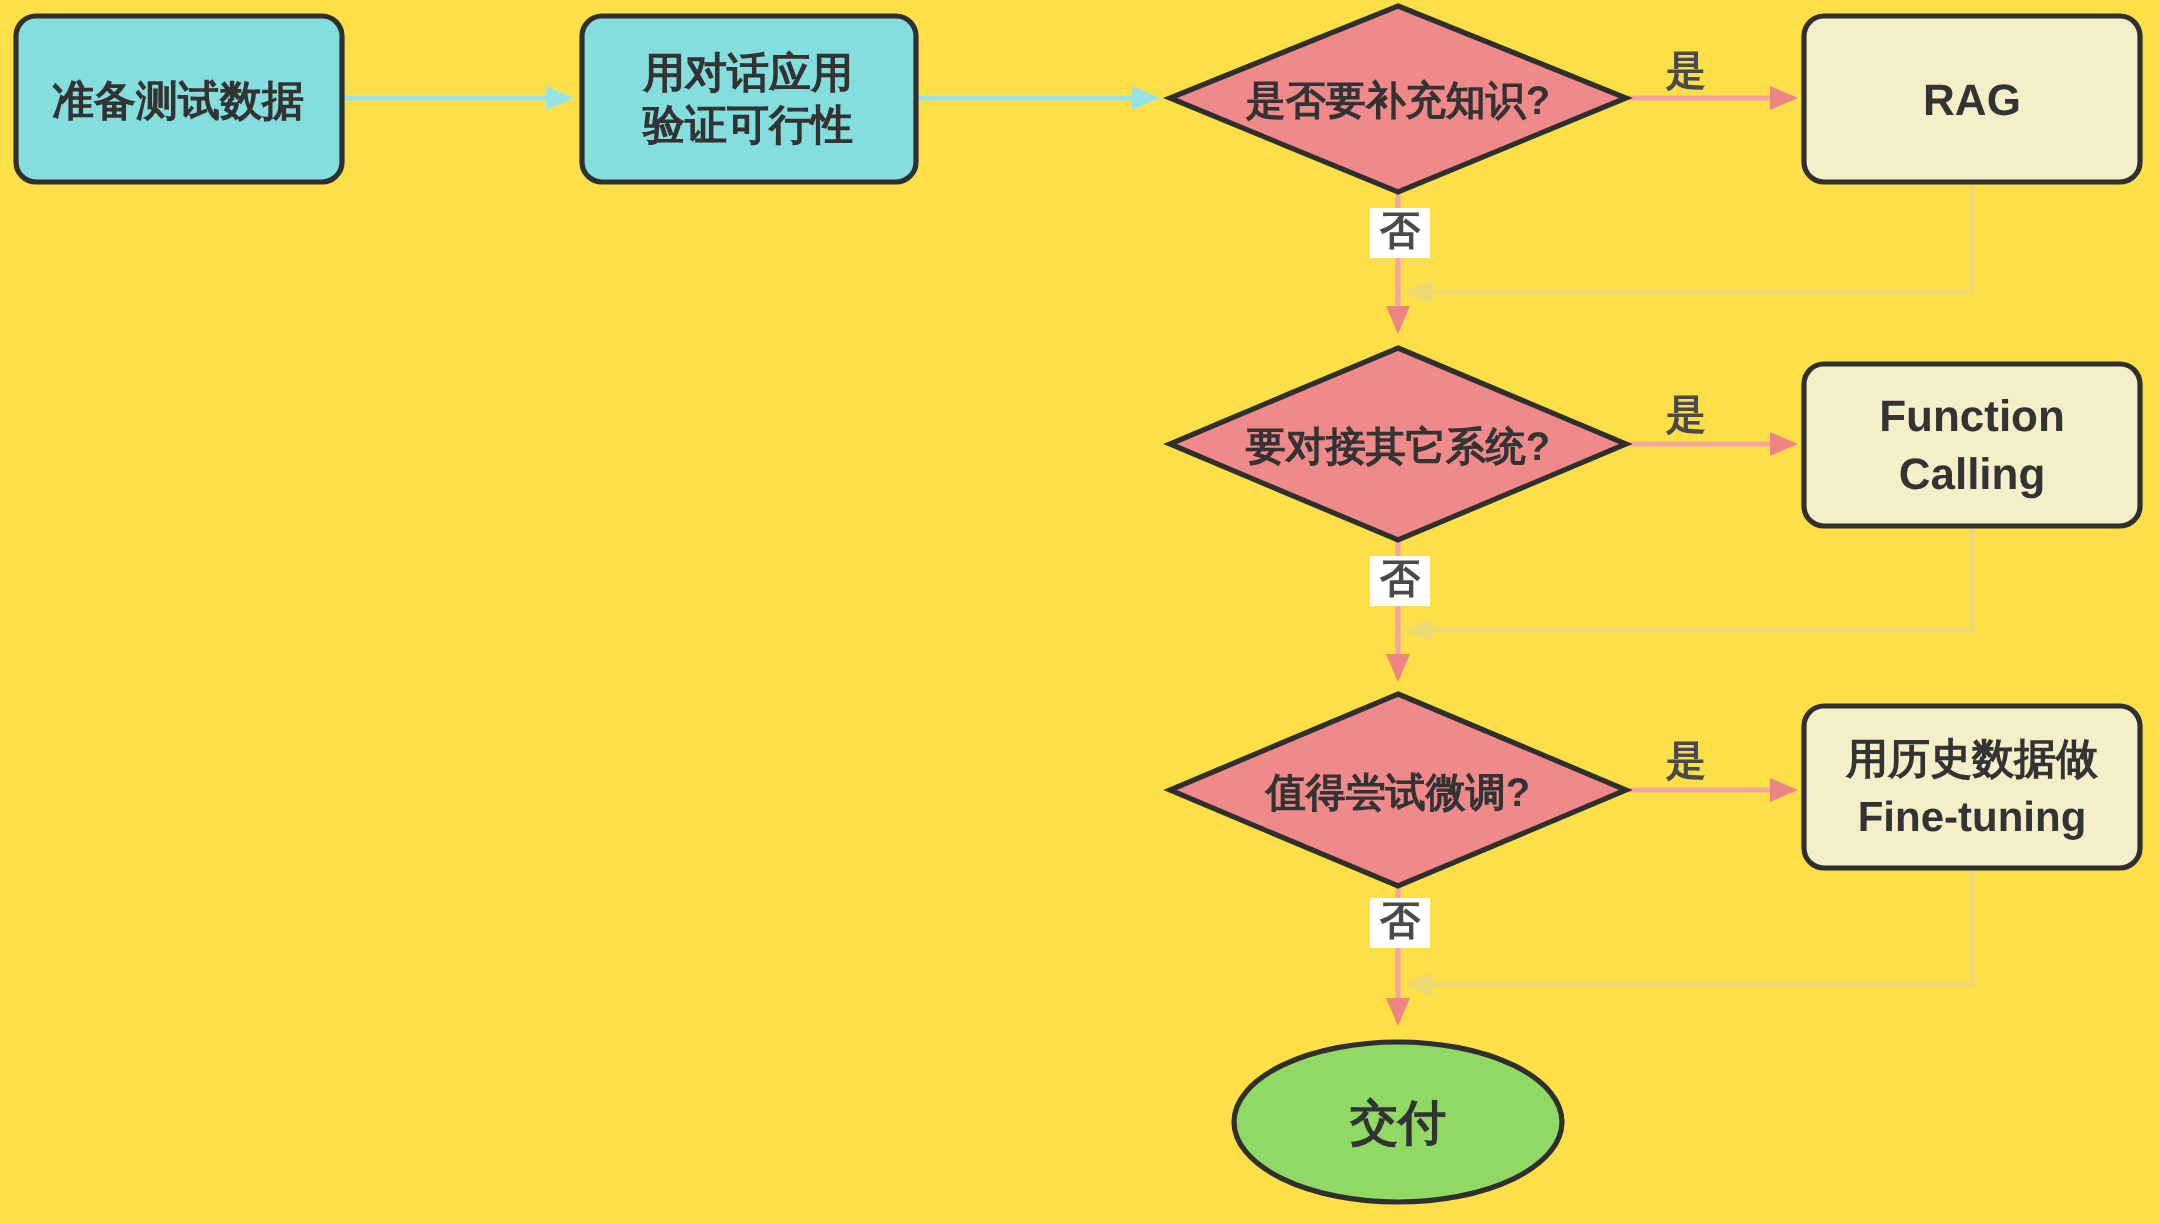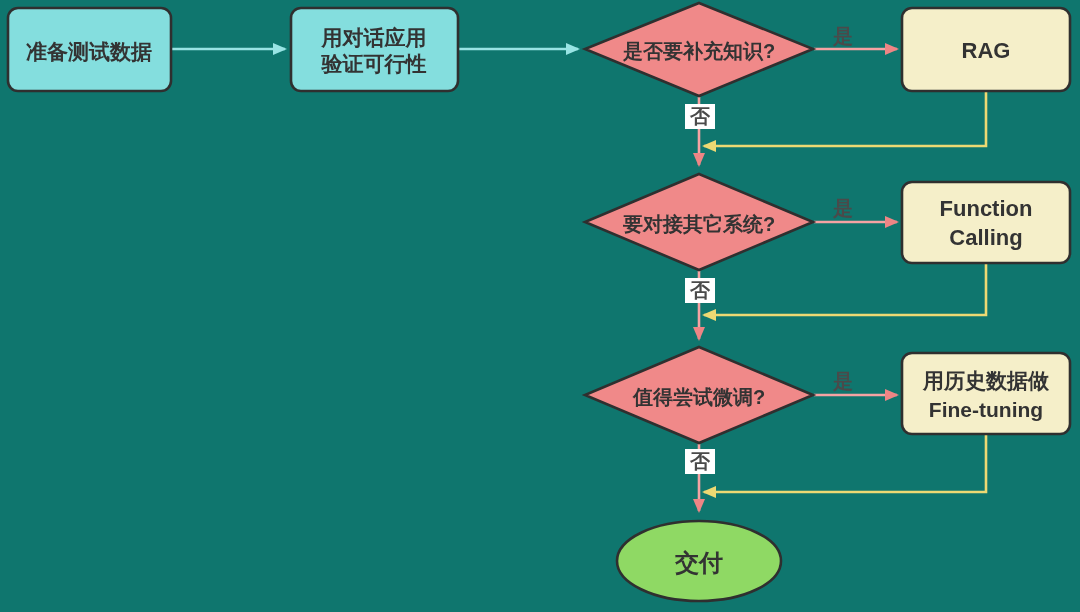--- a/index.html
+++ b/index.html
@@ -4,21 +4,21 @@
 <style>
   html, body {
     margin: 0;
     padding: 0;
     background: #ffffff;
   }
   .canvas {
     width: 1080px;
     height: 612px;
     position: relative;
-    background: #0f766e;
+    background: #fde047;
     overflow: hidden;
   }
   svg { display: block; }
   text {
     font-family: "Liberation Sans", "DejaVu Sans", sans-serif;
     font-weight: 700;
     text-anchor: middle;
     dominant-baseline: central;
   }
   .shape { stroke-width: 2.6px; }

